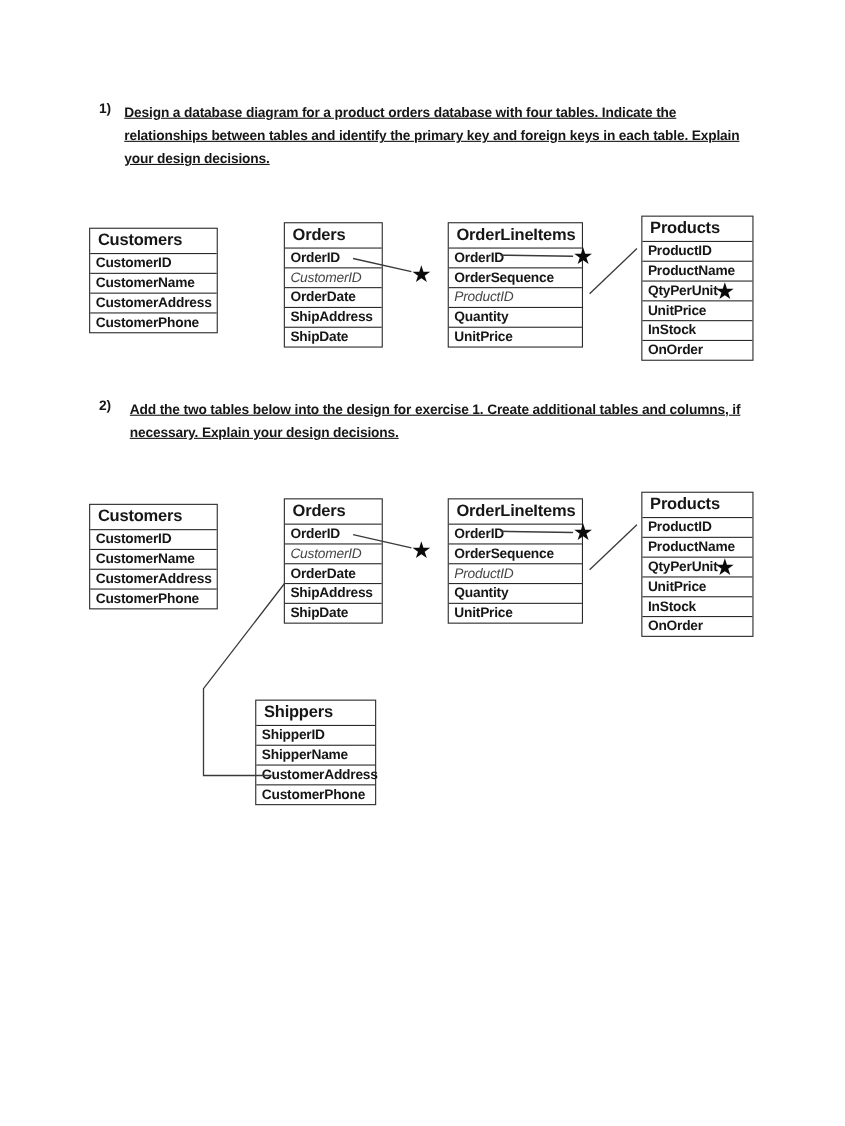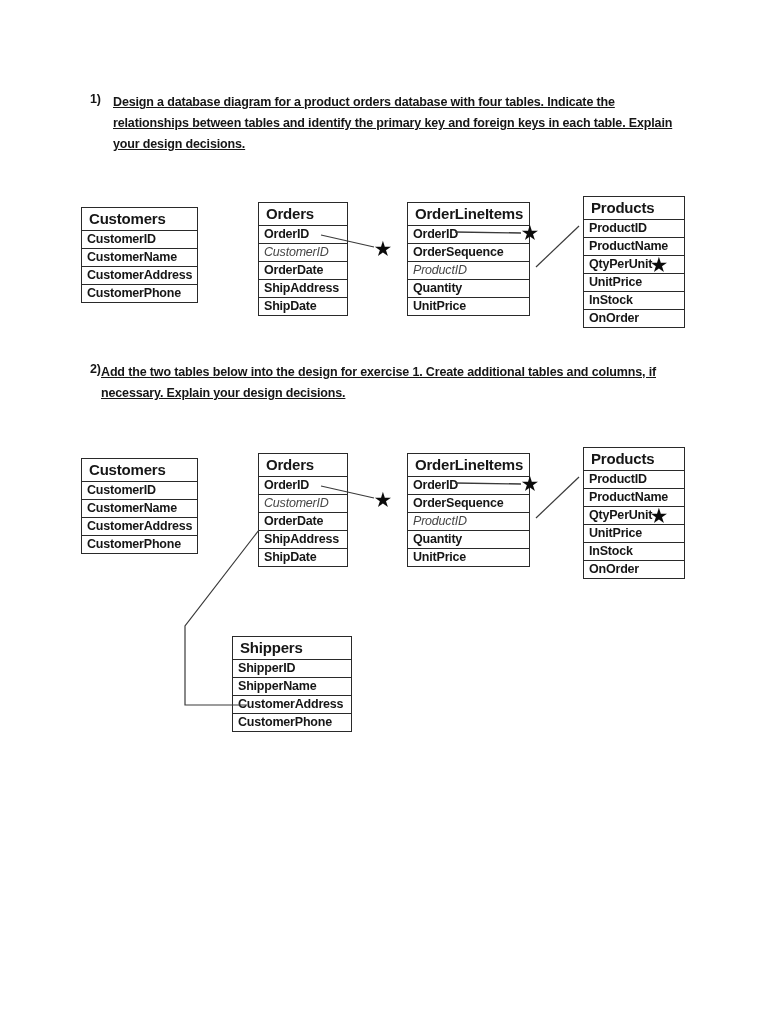--- a/index.html
+++ b/index.html
@@ -62,21 +62,21 @@
 <body>
 
 <div class="page">
 
   <span class="ex-num" style="left:90px;top:92px">1)</span>
   <p class="ex-text" style="left:113px;top:92px;width:580px">Design a database diagram for a product orders database with four tables. Indicate the
 relationships between tables and identify the primary key and foreign keys in each table. Explain
 your design decisions.</p>
 
   <span class="ex-num" style="left:90px;top:362px">2)</span>
-  <p class="ex-text" style="left:101px;top:362px;width:580px">Add the two tables below into the design for exercise 1. Create additional tables and columns, if
+  <p class="ex-text" style="left:118px;top:362px;width:580px">Add the two tables below into the design for exercise 1. Create additional tables and columns, if
 necessary. Explain your design decisions.</p>
 
   <div class="tbl" style="left:81px;top:207px;width:117px">
     <div class="tbl-title">Customers</div>
     <div class="tbl-row">CustomerID</div>
     <div class="tbl-row">CustomerName</div>
     <div class="tbl-row">CustomerAddress</div>
     <div class="tbl-row">CustomerPhone</div>
   </div>
 
@@ -137,21 +137,21 @@
   <div class="tbl" style="left:583px;top:447px;width:102px">
     <div class="tbl-title">Products</div>
     <div class="tbl-row">ProductID</div>
     <div class="tbl-row">ProductName</div>
     <div class="tbl-row">QtyPerUnit</div>
     <div class="tbl-row">UnitPrice</div>
     <div class="tbl-row">InStock</div>
     <div class="tbl-row">OnOrder</div>
   </div>
 
-  <div class="tbl" style="left:232px;top:636px;width:120px">
+  <div class="tbl" style="left:232px;top:636px;width:110px">
     <div class="tbl-title">Shippers</div>
     <div class="tbl-row">ShipperID</div>
     <div class="tbl-row">ShipperName</div>
     <div class="tbl-row">CustomerAddress</div>
     <div class="tbl-row">CustomerPhone</div>
   </div>
 
 
   <svg class="lines-layer" width="768" height="1024" viewBox="0 0 768 1024">
     <line x1="321" y1="235" x2="374" y2="247" stroke="#3a3a3a" stroke-width="1.2"></line>

